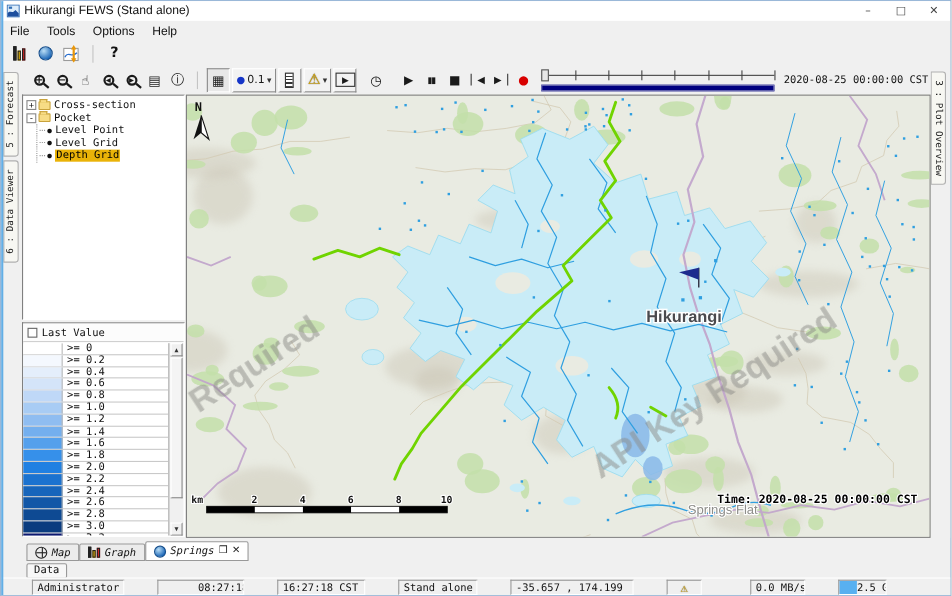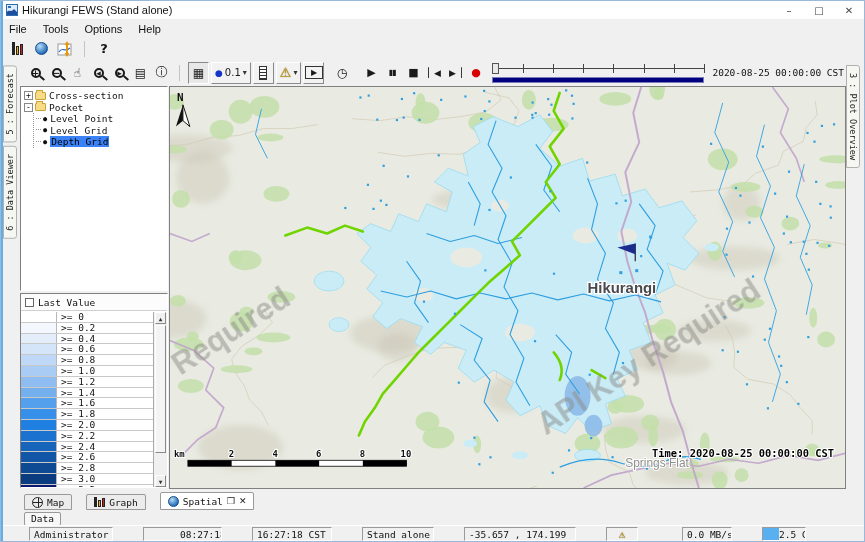--- a/index.html
+++ b/index.html
@@ -68,21 +68,21 @@
   .left-panel{position:absolute;left:18px;top:85px;width:150px;bottom:52px;background:#f0f0f0;}
   .tree{position:absolute;left:1px;right:1px;top:0;height:205px;background:#fff;border:1px solid;border-color:#808080 #ffffff #ffffff #808080;
     font-family:"DejaVu Sans Mono",monospace;font-size:9.5px;color:#111;padding:3px 0 0 3px;overflow:hidden;}
   .trow{display:flex;align-items:center;height:11.5px;white-space:nowrap;}
   .expander{width:9px;height:9px;border:1px solid #888;background:#fff;font-size:8px;line-height:7px;text-align:center;margin-right:2px;flex:0 0 auto;}
   .folder{width:11px;height:8px;background:#f7dc85;border:1px solid #c8a23c;border-radius:1px;position:relative;margin-right:3px;flex:0 0 auto;}
   .folder::before{content:"";position:absolute;top:-3px;left:0;width:5px;height:2px;background:#f7dc85;border:1px solid #c8a23c;border-bottom:none;}
   .bullet{font-size:7px;margin:0 3px 0 2px;flex:0 0 auto;}
   .tree-kids{margin-left:9px;border-left:1px dotted #999;padding-left:2px;}
   .tree-kids .trow::before{content:"";width:5px;height:1px;border-top:1px dotted #999;display:block;}
-  .sel{background:#3b82f6;color:#000;padding:0 1px;}
+  .sel{background:#eab308;color:#000;padding:0 1px;}
 
   
   .legend{position:absolute;left:1px;right:1px;top:207px;bottom:1px;background:#fff;border:1px solid;border-color:#808080 #ffffff #ffffff #808080;
     font-family:"DejaVu Sans Mono",monospace;font-size:9.5px;color:#111;overflow:hidden;}
   .legend-head{height:17px;display:flex;align-items:center;padding-left:4px;border-bottom:1px solid #d0d0d0;background:#fcfcfc;}
   .chk{width:9px;height:9px;border:1px solid #666;background:#fff;margin-right:4px;flex:0 0 auto;}
   .lrows{position:absolute;left:0;right:14px;top:18px;bottom:0;overflow:hidden;}
   .lrow{display:flex;height:10.8px;border-bottom:1px solid #c9c9c9;}
   .swatch{width:36px;border-right:1px solid #b8b8b8;flex:0 0 auto;}
   .llabel{padding-left:4px;line-height:10.5px;}
@@ -90,21 +90,21 @@
   .sarrow{position:absolute;left:1px;right:1px;height:12px;border:1px solid;border-color:#fff #888 #888 #fff;background:#f0f0f0;font-size:6px;text-align:center;line-height:11px;color:#333;}
   .sarrow.up{top:0;}
   .sarrow.down{bottom:0;}
   .sthumb{position:absolute;left:1px;right:1px;top:13px;bottom:34px;border:1px solid;border-color:#fff #888 #888 #fff;background:#f4f4f4;}
 
   
   .map{position:absolute;left:168px;top:85px;right:18px;bottom:52px;border:1px solid #808080;background:#e9ebe2;overflow:hidden;}
   .map svg{display:block;width:100%;height:100%;}
 
   
-  .bottom-tabs{position:absolute;left:18px;right:18px;top:490px;height:19px;display:flex;align-items:flex-end;padding-left:5px;gap:14px;background:#f0f0f0;font-family:"DejaVu Sans Mono",monospace;font-size:9.5px;color:#111;}
+  .bottom-tabs{position:absolute;left:18px;right:18px;top:490px;height:19px;display:flex;align-items:flex-end;padding-left:5px;gap:0;background:#f0f0f0;font-family:"DejaVu Sans Mono",monospace;font-size:9.5px;color:#111;font-style:italic;}
   .btab{height:16px;display:flex;align-items:center;gap:4px;padding:0 7px;background:#ececec;border:1px solid #999;border-radius:2px 2px 0 0;}
   .btab.active{height:18px;background:#fff;}
   .tabglyph{font-size:9px;color:#222;font-family:"DejaVu Sans",sans-serif;}
   .logs-row{position:absolute;left:18px;right:18px;top:509px;height:17px;background:#f0f0f0;display:flex;align-items:center;}
   .logs-btn{margin-left:5px;font-family:"DejaVu Sans Mono",monospace;font-size:9.5px;padding:0 6px;height:14px;line-height:12px;border:1px solid #999;border-radius:2px;background:#f7f7f7;color:#111;}
 
   
   .statusbar{position:absolute;left:0;right:0;bottom:0;height:16px;background:#f0f0f0;display:flex;align-items:stretch;
     font-family:"DejaVu Sans Mono",monospace;font-size:9.5px;color:#111;border-top:1px solid #fff;padding-top:1px;}
   .seg{border:1px solid;border-color:#9a9a9a #ffffff #ffffff #9a9a9a;padding:0 4px;display:flex;align-items:center;white-space:nowrap;overflow:hidden;margin-right:2px;position:relative;margin-left:28px;}
@@ -670,21 +670,21 @@
     <div class="btab">
       <span class="bars" style="height:10px;">
           <i class="b1" style="height:10px;"></i>
           <i class="b2" style="height:7px;"></i>
           <i class="b3" style="height:9px;"></i>
         </span>
       <span>Graph</span>
     </div>
     <div class="btab active">
       <span class="globe small"></span>
-      <span>Spatial</span>
+      <span>Springs</span>
       <span class="tabglyph">❒</span>
       <span class="tabglyph" style="font-weight:bold;">✕</span>
     </div>
   </div>
 
   <div class="logs-row">
     <span class="logs-btn">Data</span>
   </div>
 
   <div class="statusbar">

